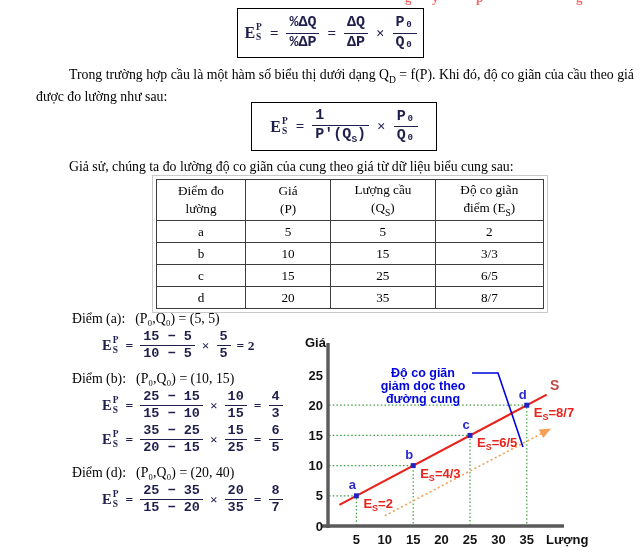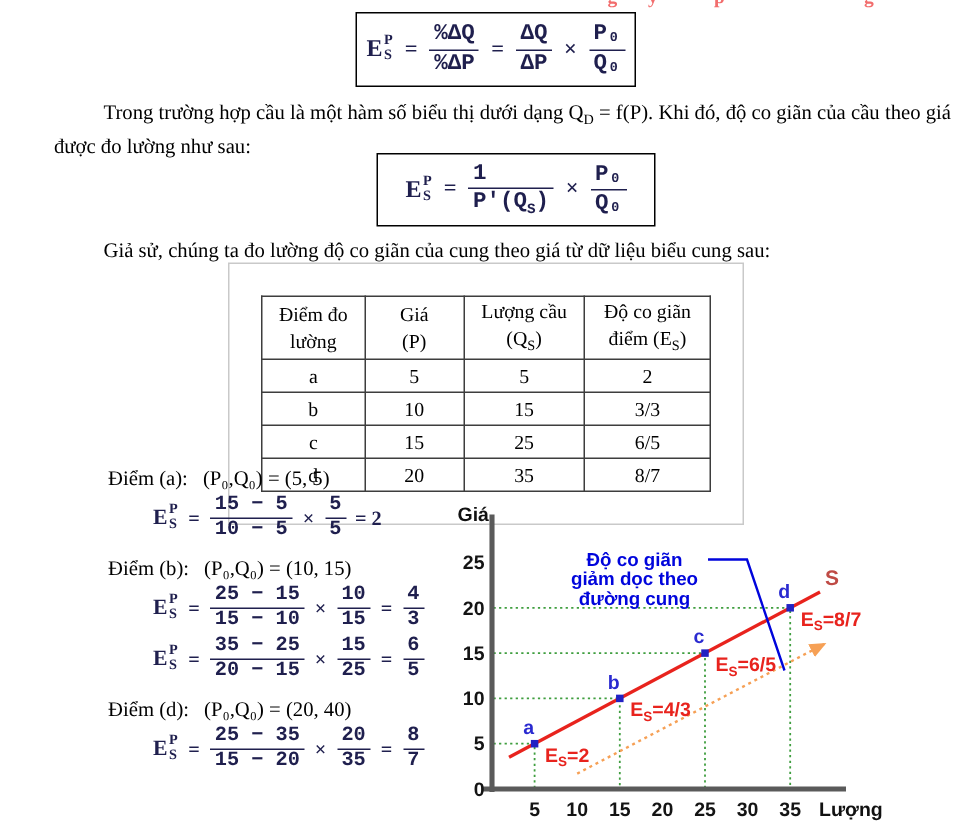--- a/index.html
+++ b/index.html
@@ -27,22 +27,22 @@
   .frac .den{border-top:1.2px solid currentColor;}
   .op{padding:0 1px;}
 
   
   .para{position:absolute;left:32px;right:3px;margin:4px;font-size:13.8px;line-height:1.42;}
   .para1{top:61px;text-indent:33px;text-align:justify;}
   .para2{top:153px;text-indent:33px;}
   sub{font-size:9.5px;}
 
   
-  .table-wrap{position:absolute;left:152px;top:175px;width:344px;box-sizing:border-box;
-        border:1px solid #c9c9c9;padding:21px;}
+  .table-wrap{position:absolute;left:152px;top:175px;width:396px;box-sizing:border-box;
+        border:1px solid #c9c9c9;padding:3px;}
   table{border-collapse:collapse;width:100%;font-size:13.2px;text-align:center;
         table-layout:fixed;}
   th,td{border:1px solid #3d3d3d;font-weight:normal;padding:1px 2px;line-height:1.35;}
   td{height:19px;}
   col.c1{width:23%;}col.c2{width:22%;}col.c3{width:27%;}col.c4{width:28%;}
 
   
   .calcs{position:absolute;left:40px;top:303px;width:262px;font-size:13.8px;}
   .calc-label{margin:8px 0 2px 32px;}
   .calc-label .lbl{margin-right:10px;}

